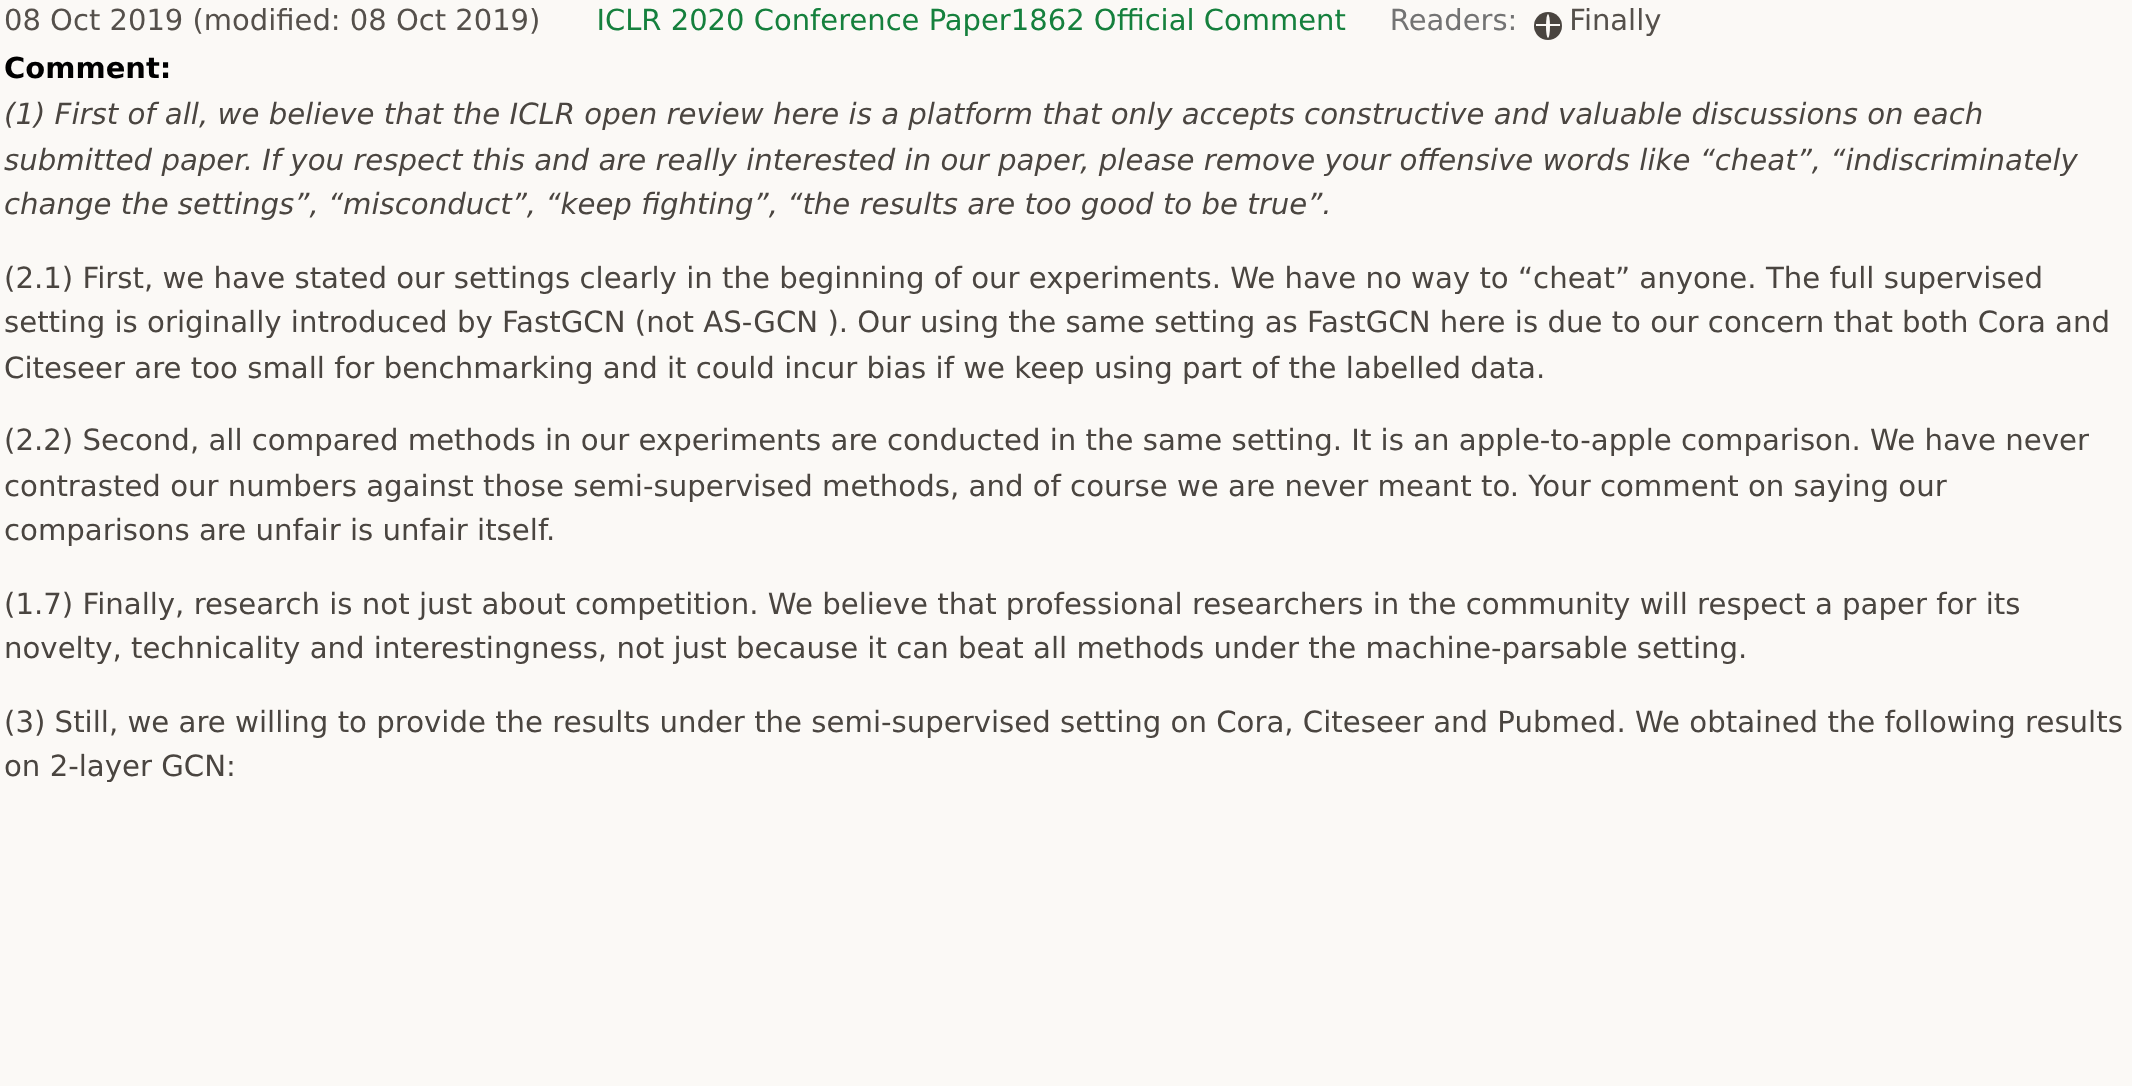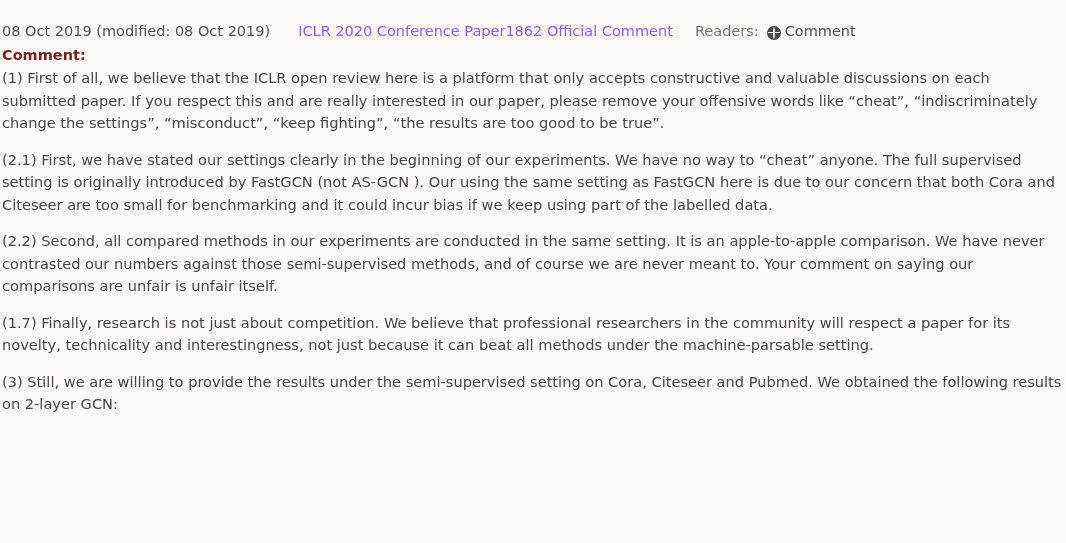--- a/index.html
+++ b/index.html
@@ -11,38 +11,38 @@
     height: 543px;
     background: #fbf9f6;
     font-family: "DejaVu Sans", "Liberation Sans", sans-serif;
     color: #4a4540;
     overflow: hidden;
   }
   .page {
     width: 1066px;
     height: 543px;
     box-sizing: border-box;
-    padding: 20px 0 0 0;
+    padding: 0 0 0 0;
     position: relative;
   }
   .meta-line {
     display: flex;
     align-items: center;
     font-size: 14.5px;
     color: #55504b;
     padding: 0 4px 0 2px;
     white-space: nowrap;
     line-height: 20px;
     height: 22px;
   }
   .meta-date {
     color: #55504b;
   }
   .meta-title {
-    color: #8b5cf6;
+    color: #15803d;
     margin-left: 28px;
   }
   .meta-readers-label {
     color: #737373;
     margin-left: 22px;
   }
   .globe-icon {
     display: inline-block;
     width: 14px;
     height: 14px;
@@ -73,50 +73,51 @@
     border-left: 1px solid #fbf9f6;
     border-right: 1px solid #fbf9f6;
     box-sizing: border-box;
     background: transparent;
     border-radius: 50%;
   }
   .meta-readers-value {
     color: #55504b;
   }
   .comment-label {
-    color: #7f1d1d;
+    color: #000000;
     font-weight: bold;
     font-size: 14.5px;
     padding: 3px 2px 0 2px;
     line-height: 20px;
   }
   .body-text {
     padding: 0 2px;
     font-size: 14.6px;
     line-height: 22.5px;
     color: #4a4540;
   }
   .para {
     margin: 0 0 14px 0;
   }
   .para.first {
     margin-top: 2px;
+    font-style: italic;
   }
 </style>
 </head>
 <body>
 
 <div class="page">
 
   <div class="meta-line">
     <span class="meta-date">08 Oct 2019 (modified: 08 Oct 2019)</span>
     <span class="meta-title">ICLR 2020 Conference Paper1862 Official Comment</span>
     <span class="meta-readers-label">Readers:</span>
     <span class="globe-icon"></span>
-    <span class="meta-readers-value">Comment</span>
+    <span class="meta-readers-value">Finally</span>
   </div>
 
   <div class="comment-label">Comment:</div>
 
   <div class="body-text">
     <p class="para first">(1)   First of all, we believe that the ICLR open review here is a platform that only accepts constructive and valuable discussions on each submitted paper. If you respect this and are really interested in our paper, please remove your offensive words like “cheat”, “indiscriminately change the settings”, “misconduct”, “keep fighting”, “the results are too good to be true”.</p>
     <p class="para">(2.1) First, we have stated our settings clearly in the beginning of our experiments. We have no way to “cheat” anyone. The full supervised setting is originally introduced by FastGCN (not AS-GCN ). Our using the same setting as FastGCN here is due to our concern that both Cora and Citeseer are too small for benchmarking and it could incur bias if we keep using part of the labelled data.</p>
     <p class="para">(2.2) Second, all compared methods in our experiments are conducted in the same setting. It is an apple-to-apple comparison. We have never contrasted our numbers against those semi-supervised methods, and of course we are never meant to. Your comment on saying our comparisons are unfair is unfair itself.</p>
     <p class="para">(1.7) Finally, research is not just about competition. We believe that professional researchers in the community will respect a paper for its novelty, technicality and interestingness, not just because it can beat all methods under the machine-parsable setting.</p>
     <p class="para">(3)   Still, we are willing to provide the results under the semi-supervised setting on Cora, Citeseer and Pubmed. We obtained the following results on 2-layer GCN:</p>

